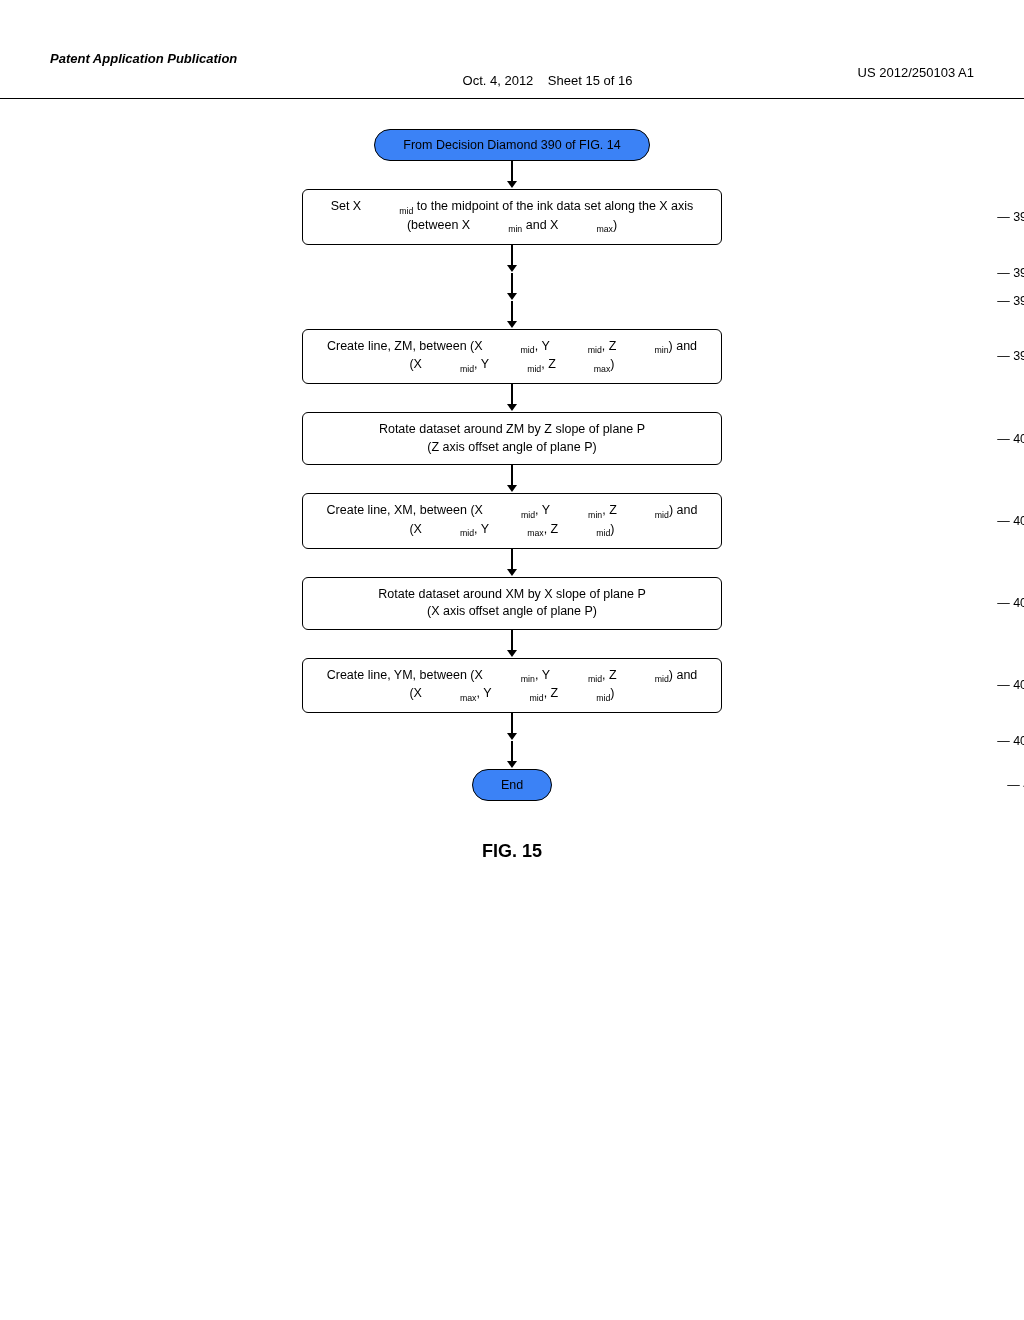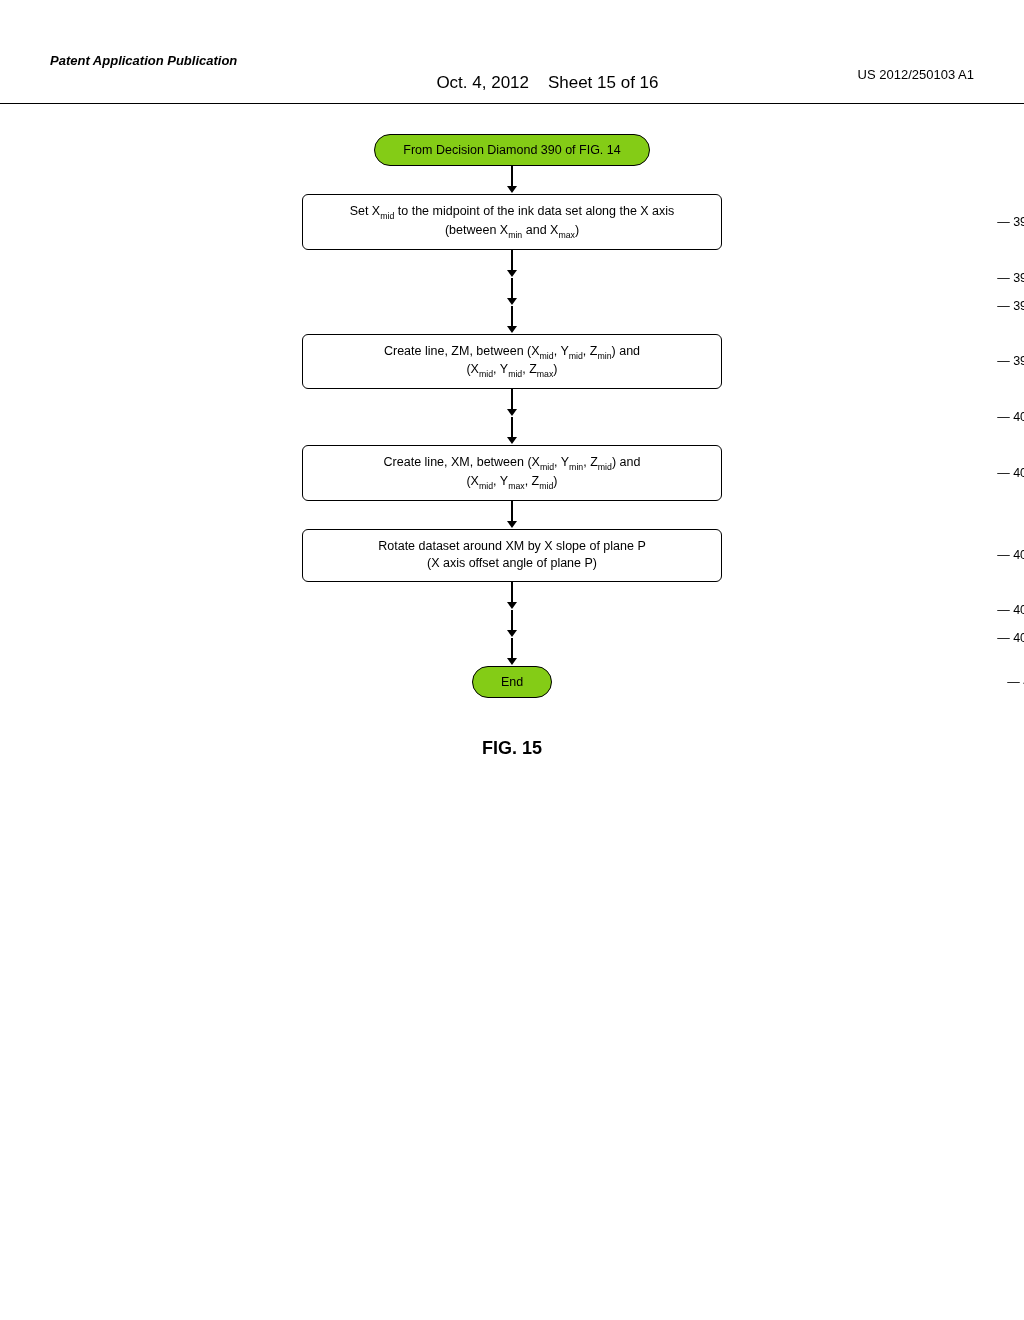--- a/index.html
+++ b/index.html
@@ -13,21 +13,21 @@
     }
     .header {
       display: flex;
       justify-content: space-between;
       align-items: center;
       padding: 28px 50px 10px 50px;
       border-bottom: 1px solid #000;
       font-size: 13px;
     }
     .header-left { font-weight: bold; font-style: italic; }
-    .header-center { font-size: 17px; margin-top: 45px; }
+    .header-center { font-size: 13px; margin-top: 45px; }
     .header-right { font-size: 13px; margin-top: 28px; }
 
     .main-content {
       display: flex;
       flex-direction: column;
       align-items: center;
       padding: 30px 60px 30px 60px;
     }
 
     .flowchart {
@@ -51,21 +51,21 @@
       width: 420px;
     }
 
     
     .fc-terminal {
       border: 1.5px solid #000;
       border-radius: 50px;
       padding: 8px 28px;
       text-align: center;
       font-size: 12.5px;
-      background: #84cc16;
+      background: #3b82f6;
       position: relative;
     }
 
     
     .fc-arrow {
       display: flex;
       flex-direction: column;
       align-items: center;
       height: 28px;
       position: relative;
@@ -93,20 +93,21 @@
       right: -70px;
       top: 50%;
       transform: translateY(-50%);
       font-size: 12.5px;
       white-space: nowrap;
     }
 
     sub {
       font-size: 0.7em;
       vertical-align: sub;
+      margin-left: 38px;
     }
 
     .fig-caption {
       font-size: 18px;
       font-weight: bold;
       margin-top: 30px;
     }
 
     .fc-row {
       position: relative;
@@ -165,20 +166,24 @@
       <div class="fc-box">
         Create line, ZM, between (X<sub>mid</sub>, Y<sub>mid</sub>, Z<sub>min</sub>) and<br>
         (X<sub>mid</sub>, Y<sub>mid</sub>, Z<sub>max</sub>)
       </div>
       <span class="fc-label">— 398</span>
     </div>
 
     <div class="fc-arrow"></div>
 
     <div class="fc-row">
+      <div class="fc-box">
+        Rotate dataset around ZM by Z slope of plane P<br>
+        (Z axis offset angle of plane P)
+      </div>
       <span class="fc-label">— 400</span>
     </div>
 
     <div class="fc-arrow"></div>
 
     <div class="fc-row">
       <div class="fc-box">
         Create line, XM, between (X<sub>mid</sub>, Y<sub>min</sub>, Z<sub>mid</sub>) and<br>
         (X<sub>mid</sub>, Y<sub>max</sub>, Z<sub>mid</sub>)
       </div>
@@ -191,20 +196,24 @@
       <div class="fc-box">
         Rotate dataset around XM by X slope of plane P<br>
         (X axis offset angle of plane P)
       </div>
       <span class="fc-label">— 404</span>
     </div>
 
     <div class="fc-arrow"></div>
 
     <div class="fc-row">
+      <div class="fc-box">
+        Create line, YM, between (X<sub>min</sub>, Y<sub>mid</sub>, Z<sub>mid</sub>) and<br>
+        (X<sub>max</sub>, Y<sub>mid</sub>, Z<sub>mid</sub>)
+      </div>
       <span class="fc-label">— 406</span>
     </div>
 
     <div class="fc-arrow"></div>
 
     <div class="fc-row">
       <span class="fc-label">— 408</span>
     </div>
 
     <div class="fc-arrow"></div>

